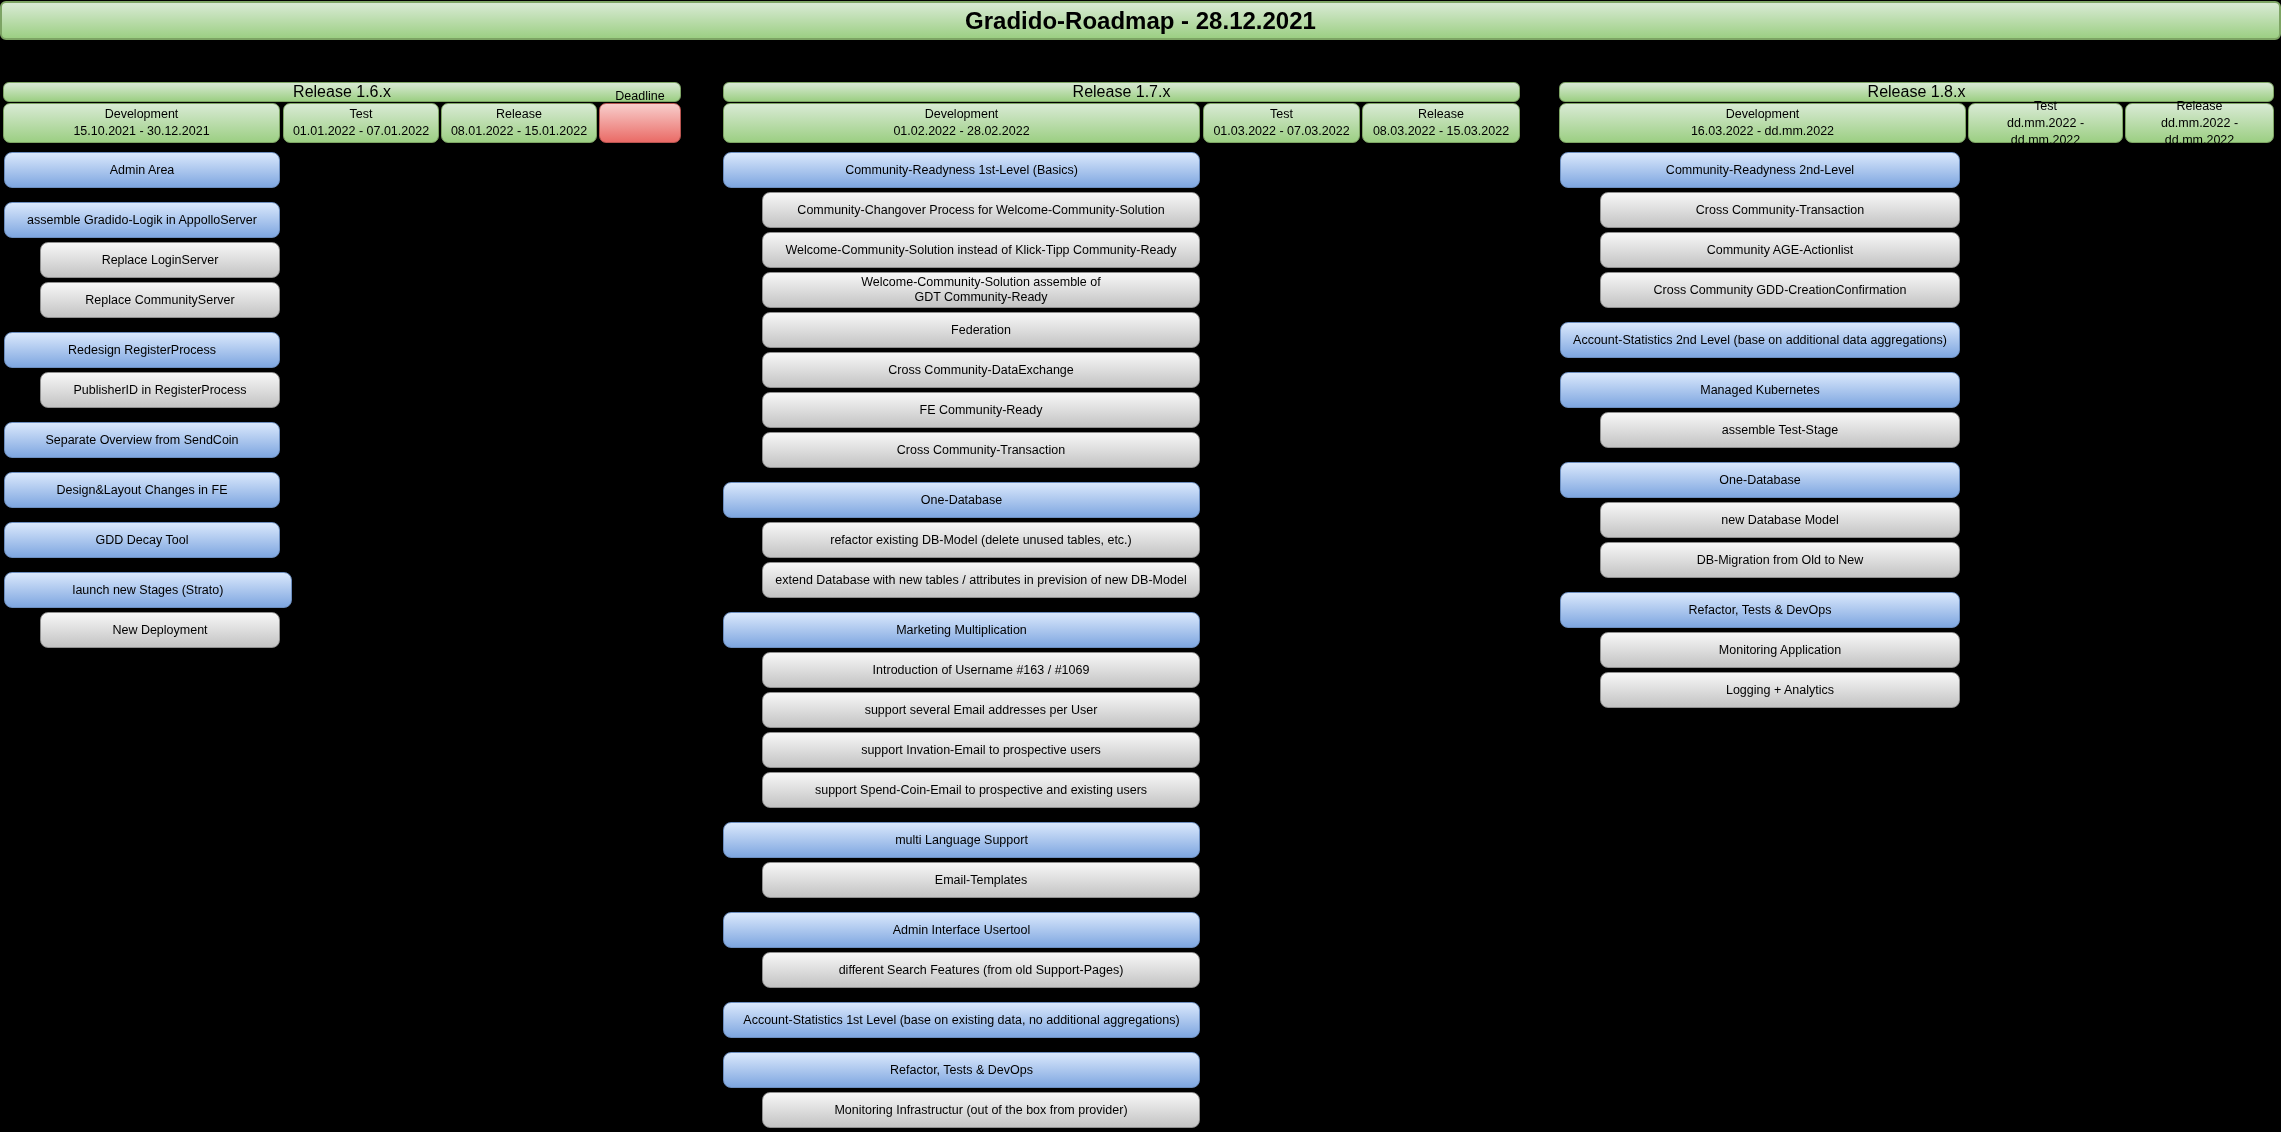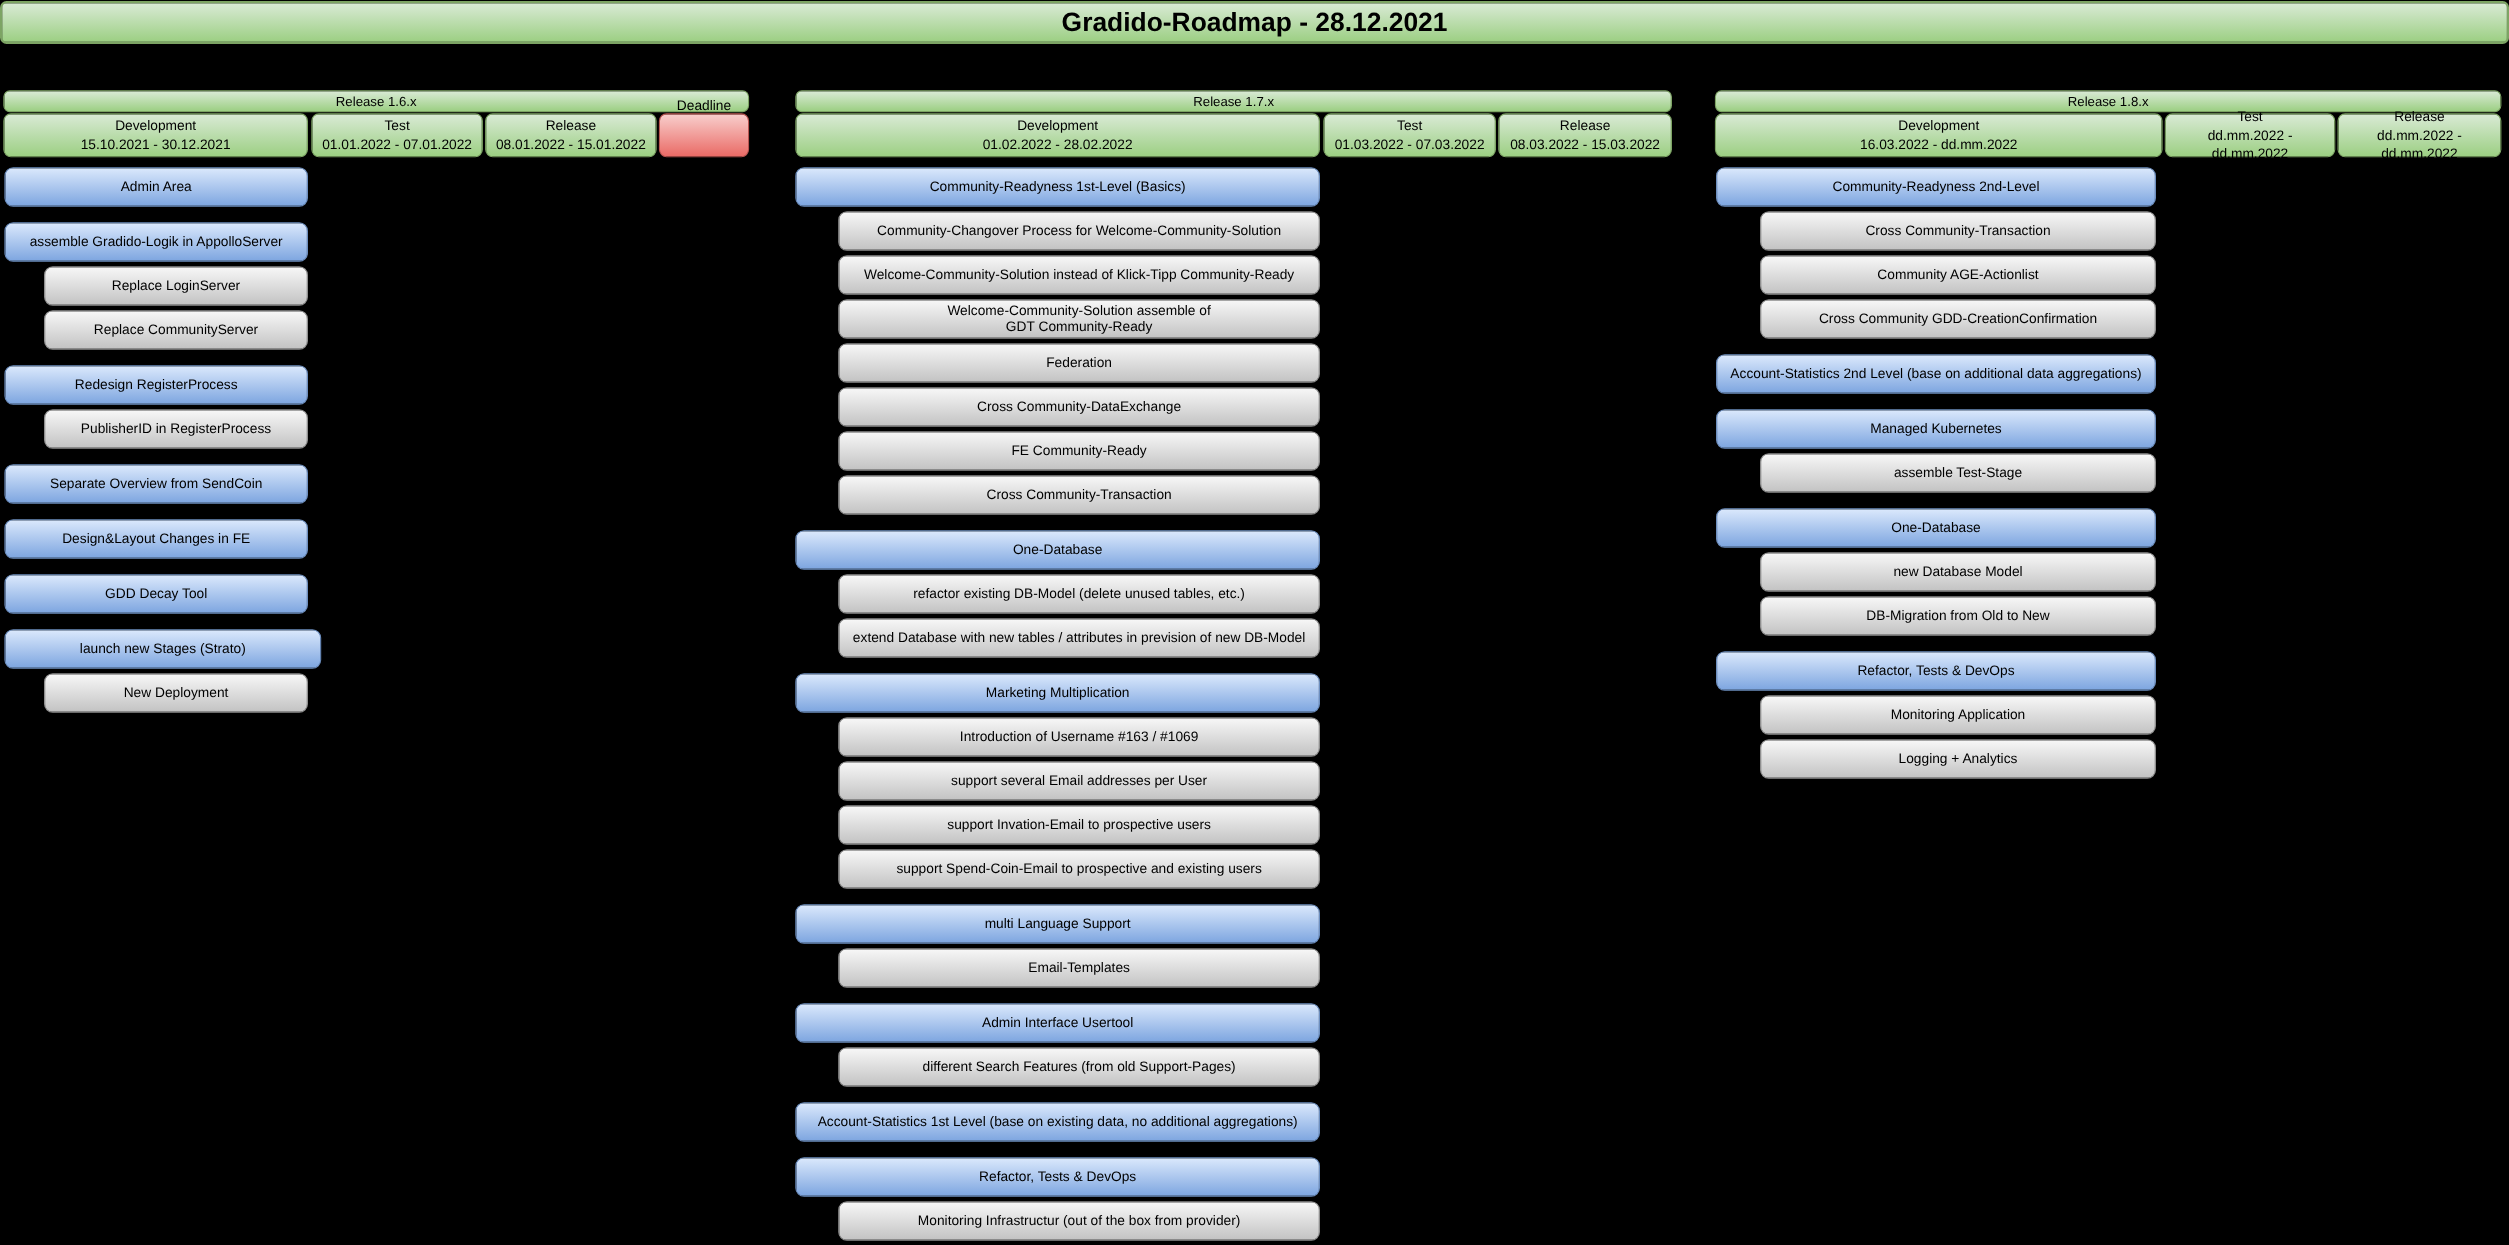--- a/index.html
+++ b/index.html
@@ -17,21 +17,21 @@
   }
   .green{background:linear-gradient(#d9ead5,#9ccf83);border-color:#7da464;}
   .blue{background:linear-gradient(#dae8fc,#7ea6e0);border-color:#6c8ebf;}
   .gray{background:linear-gradient(#f7f7f7,#c3c3c3);border-color:#8f8f8f;}
   .red{background:linear-gradient(#f8cecc,#ea6b66);border-color:#b85450;}
   #title-bar{
     left:0;top:1px;width:2281px;height:39px;
     font-size:24px;font-weight:bold;line-height:39px;border-radius:6px;
     border-width:2px;box-shadow:none;
   }
-  .release-bar{height:20px;font-size:12px;line-height:18px;border-radius:6px;}
+  .release-bar{height:20px;font-size:16px;line-height:18px;border-radius:6px;}
   .phase-box{height:40px;font-size:12.5px;line-height:17px;border-radius:7px;}
   .task{height:36px;}
 </style>
 </head>
 <body>
 
 <div id="stage">
   <div id="title-bar" class="box green">Gradido-Roadmap - 28.12.2021</div>
   <div id="columns-root">
       <div class="box green release-bar" style="left: 3px; top: 82px; width: 678px; height: 20px;">Release 1.6.x</div>

